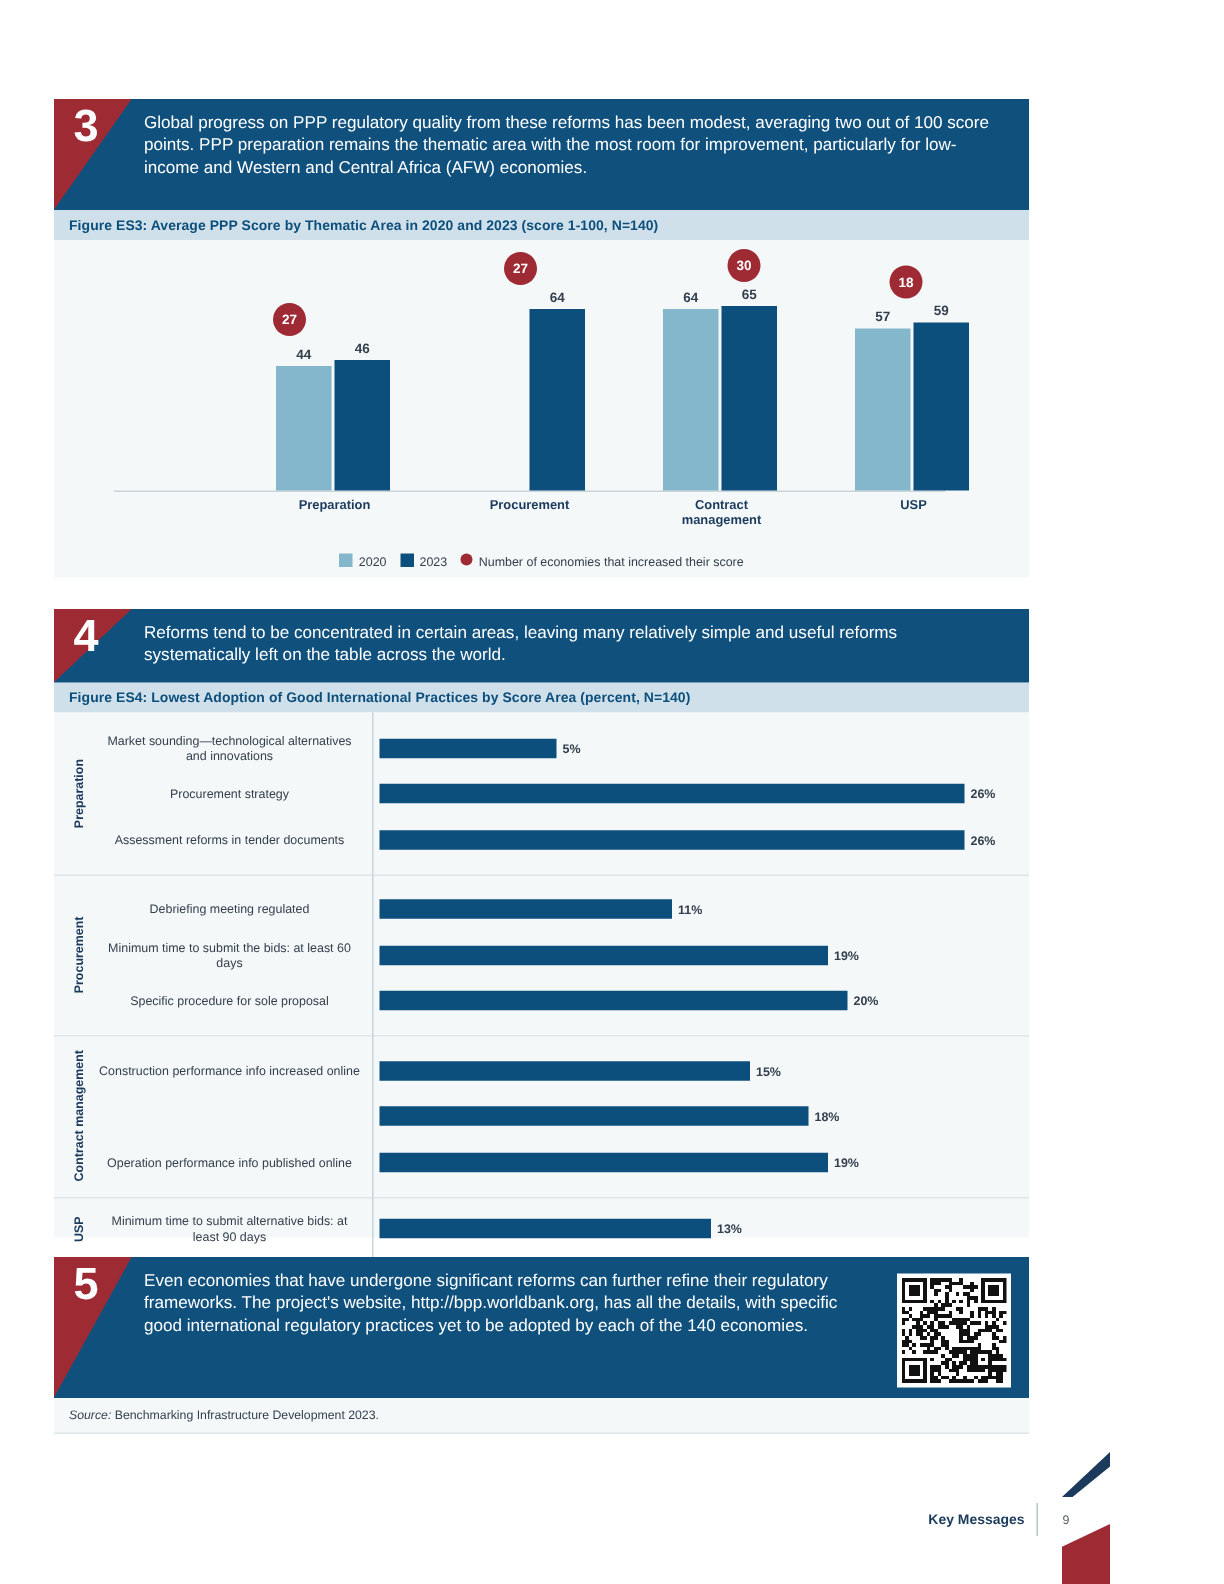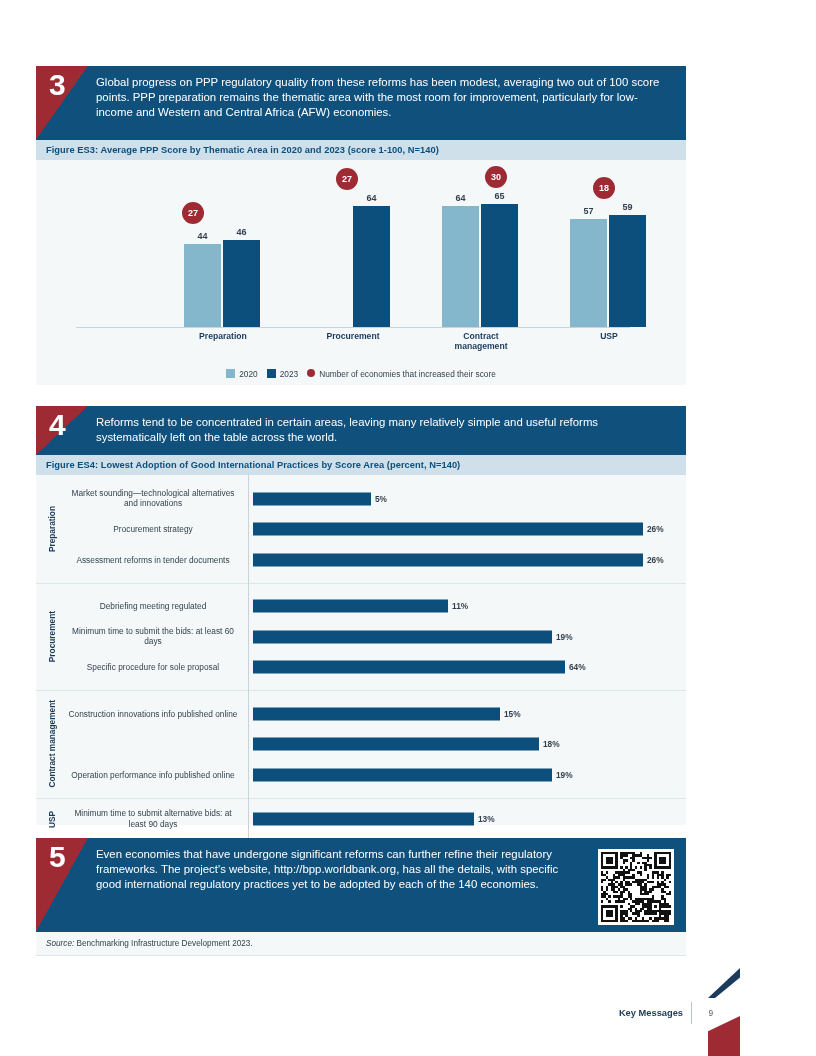--- a/index.html
+++ b/index.html
@@ -437,30 +437,30 @@
               <div class="c2-pct" style="left: 416px;">11%</div>
             </div>
             <div class="c2-row" style="top: 38.5px; height: 30.5px;">
               <div class="c2-label">Minimum time to submit the bids: at least 60 days</div>
               <div class="c2-bar" style="width: 299px;"></div>
               <div class="c2-pct" style="left: 520px;">19%</div>
             </div>
             <div class="c2-row" style="top: 69px; height: 30.5px;">
               <div class="c2-label">Specific procedure for sole proposal</div>
               <div class="c2-bar" style="width: 312px;"></div>
-              <div class="c2-pct" style="left: 533px;">64%</div>
+              <div class="c2-pct" style="left: 533px;">20%</div>
             </div>
           </div>
           <div class="c2-group" style="top: 215px; height: 107.5px;">
             <div class="c2-spine"></div>
             <div class="c2-gname">
               <span>Contract management</span>
             </div>
             <div class="c2-row" style="top: 8px; height: 30.5px;">
-              <div class="c2-label">Construction innovations info published online</div>
+              <div class="c2-label">Construction performance info increased online</div>
               <div class="c2-bar" style="width: 247px;"></div>
               <div class="c2-pct" style="left: 468px;">15%</div>
             </div>
             <div class="c2-row" style="top: 38.5px; height: 30.5px;">
               <div class="c2-bar" style="width: 286px;"></div>
               <div class="c2-pct" style="left: 507px;">18%</div>
             </div>
             <div class="c2-row" style="top: 69px; height: 30.5px;">
               <div class="c2-label">Operation performance info published online</div>
               <div class="c2-bar" style="width: 299px;"></div>

